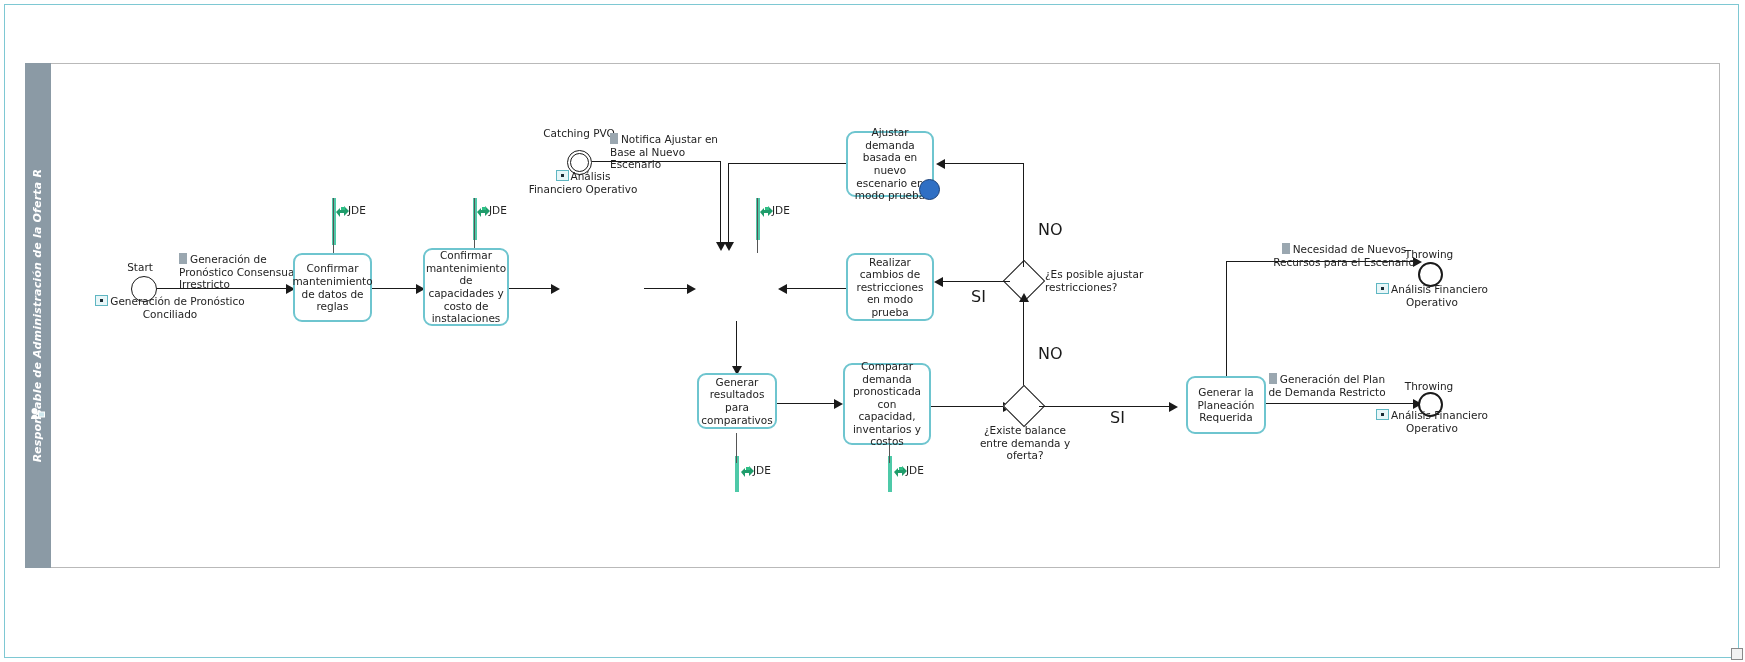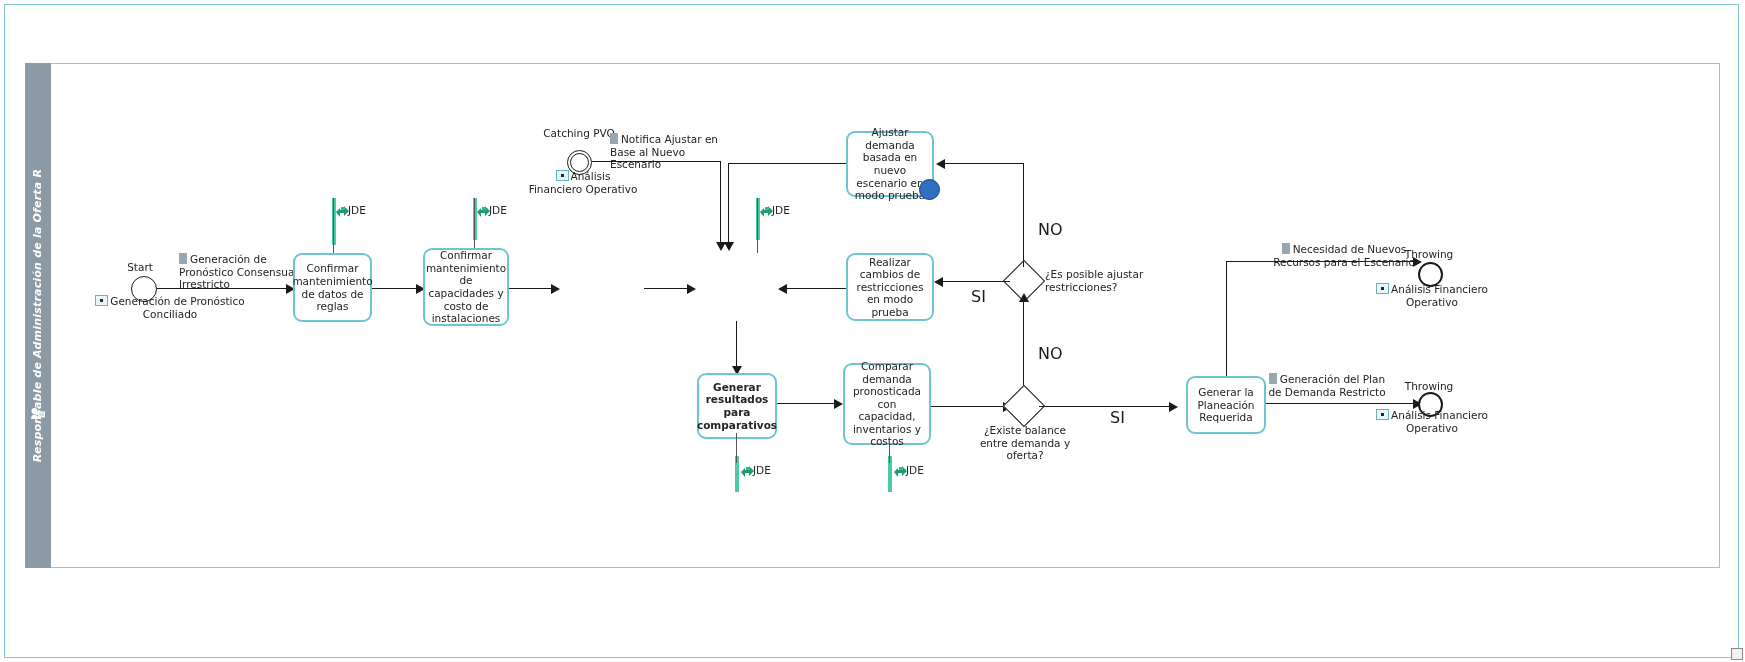--- a/index.html
+++ b/index.html
@@ -198,21 +198,21 @@
   <div class="ln h" style="left:944px;top:163px;width:80px;"></div>
   <div class="arw l" style="left:936px;top:159px;"></div>
 
   <div class="ln v" style="left:1023px;top:296px;height:110px;"></div>
   <div class="arw u" style="left:1019px;top:293px;"></div>
   <div class="flowlbl" style="left:1038px;top:344px;">NO</div>
 
   <div class="ln v" style="left:736px;top:321px;height:48px;"></div>
   <div class="arw d" style="left:732px;top:366px;"></div>
 
-  <div class="task" style="left:697px;top:373px;width:80px;height:66px;font-weight:bold;">
+  <div class="task" style="left:697px;top:373px;width:80px;height:56px;">
     <span>Generar resultados para comparativos</span>
   </div>
   <div class="jde-wrap">
     <div class="jde-bar" style="left:735px;top:456px;height:36px;"></div>
     <div class="jde-stem" style="left:736px;top:433px;height:30px;"></div>
     <div class="jde-ico" style="left:741px;top:463px;">
       <svg width="13" height="12" viewBox="0 0 13 12">
           <path d="M0 6 L4 2 L4 4 L8 4 L8 0 L13 5 L8 10 L8 7 L4 7 L4 11 Z" fill="#1f9c6b"></path>
           <path d="M5 1 L9 1 L9 4 L5 4 Z" fill="#2fbf86"></path>
         </svg>

